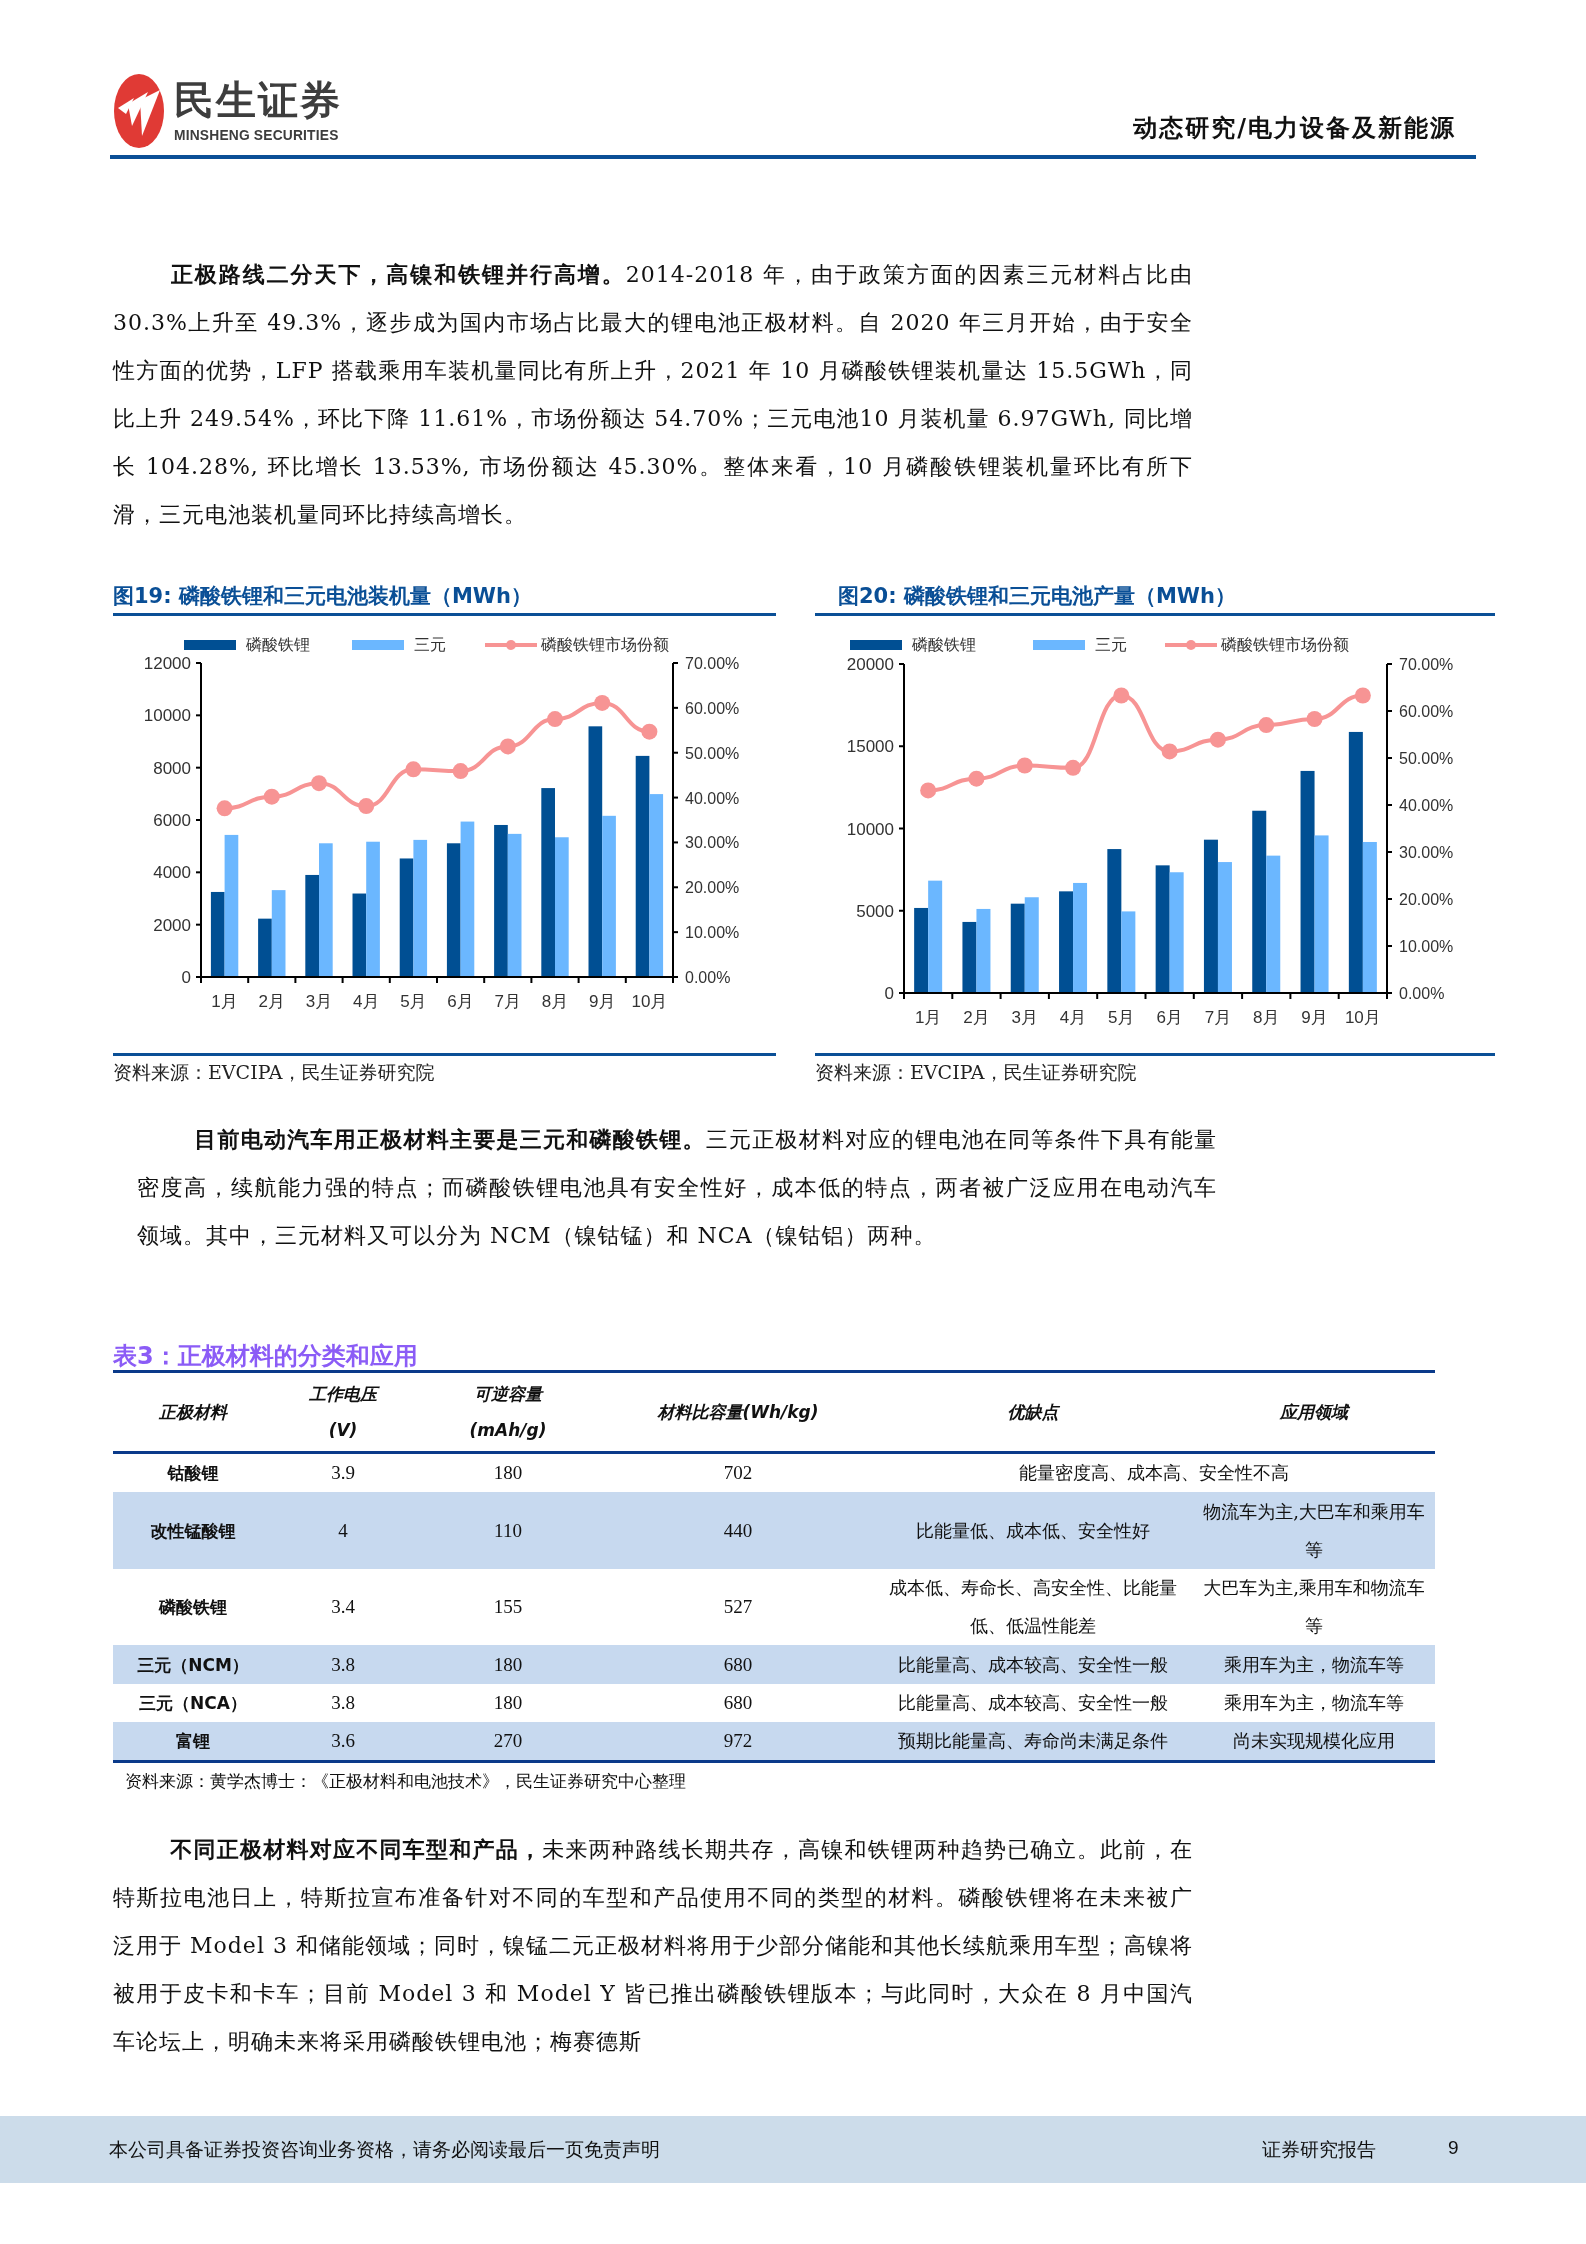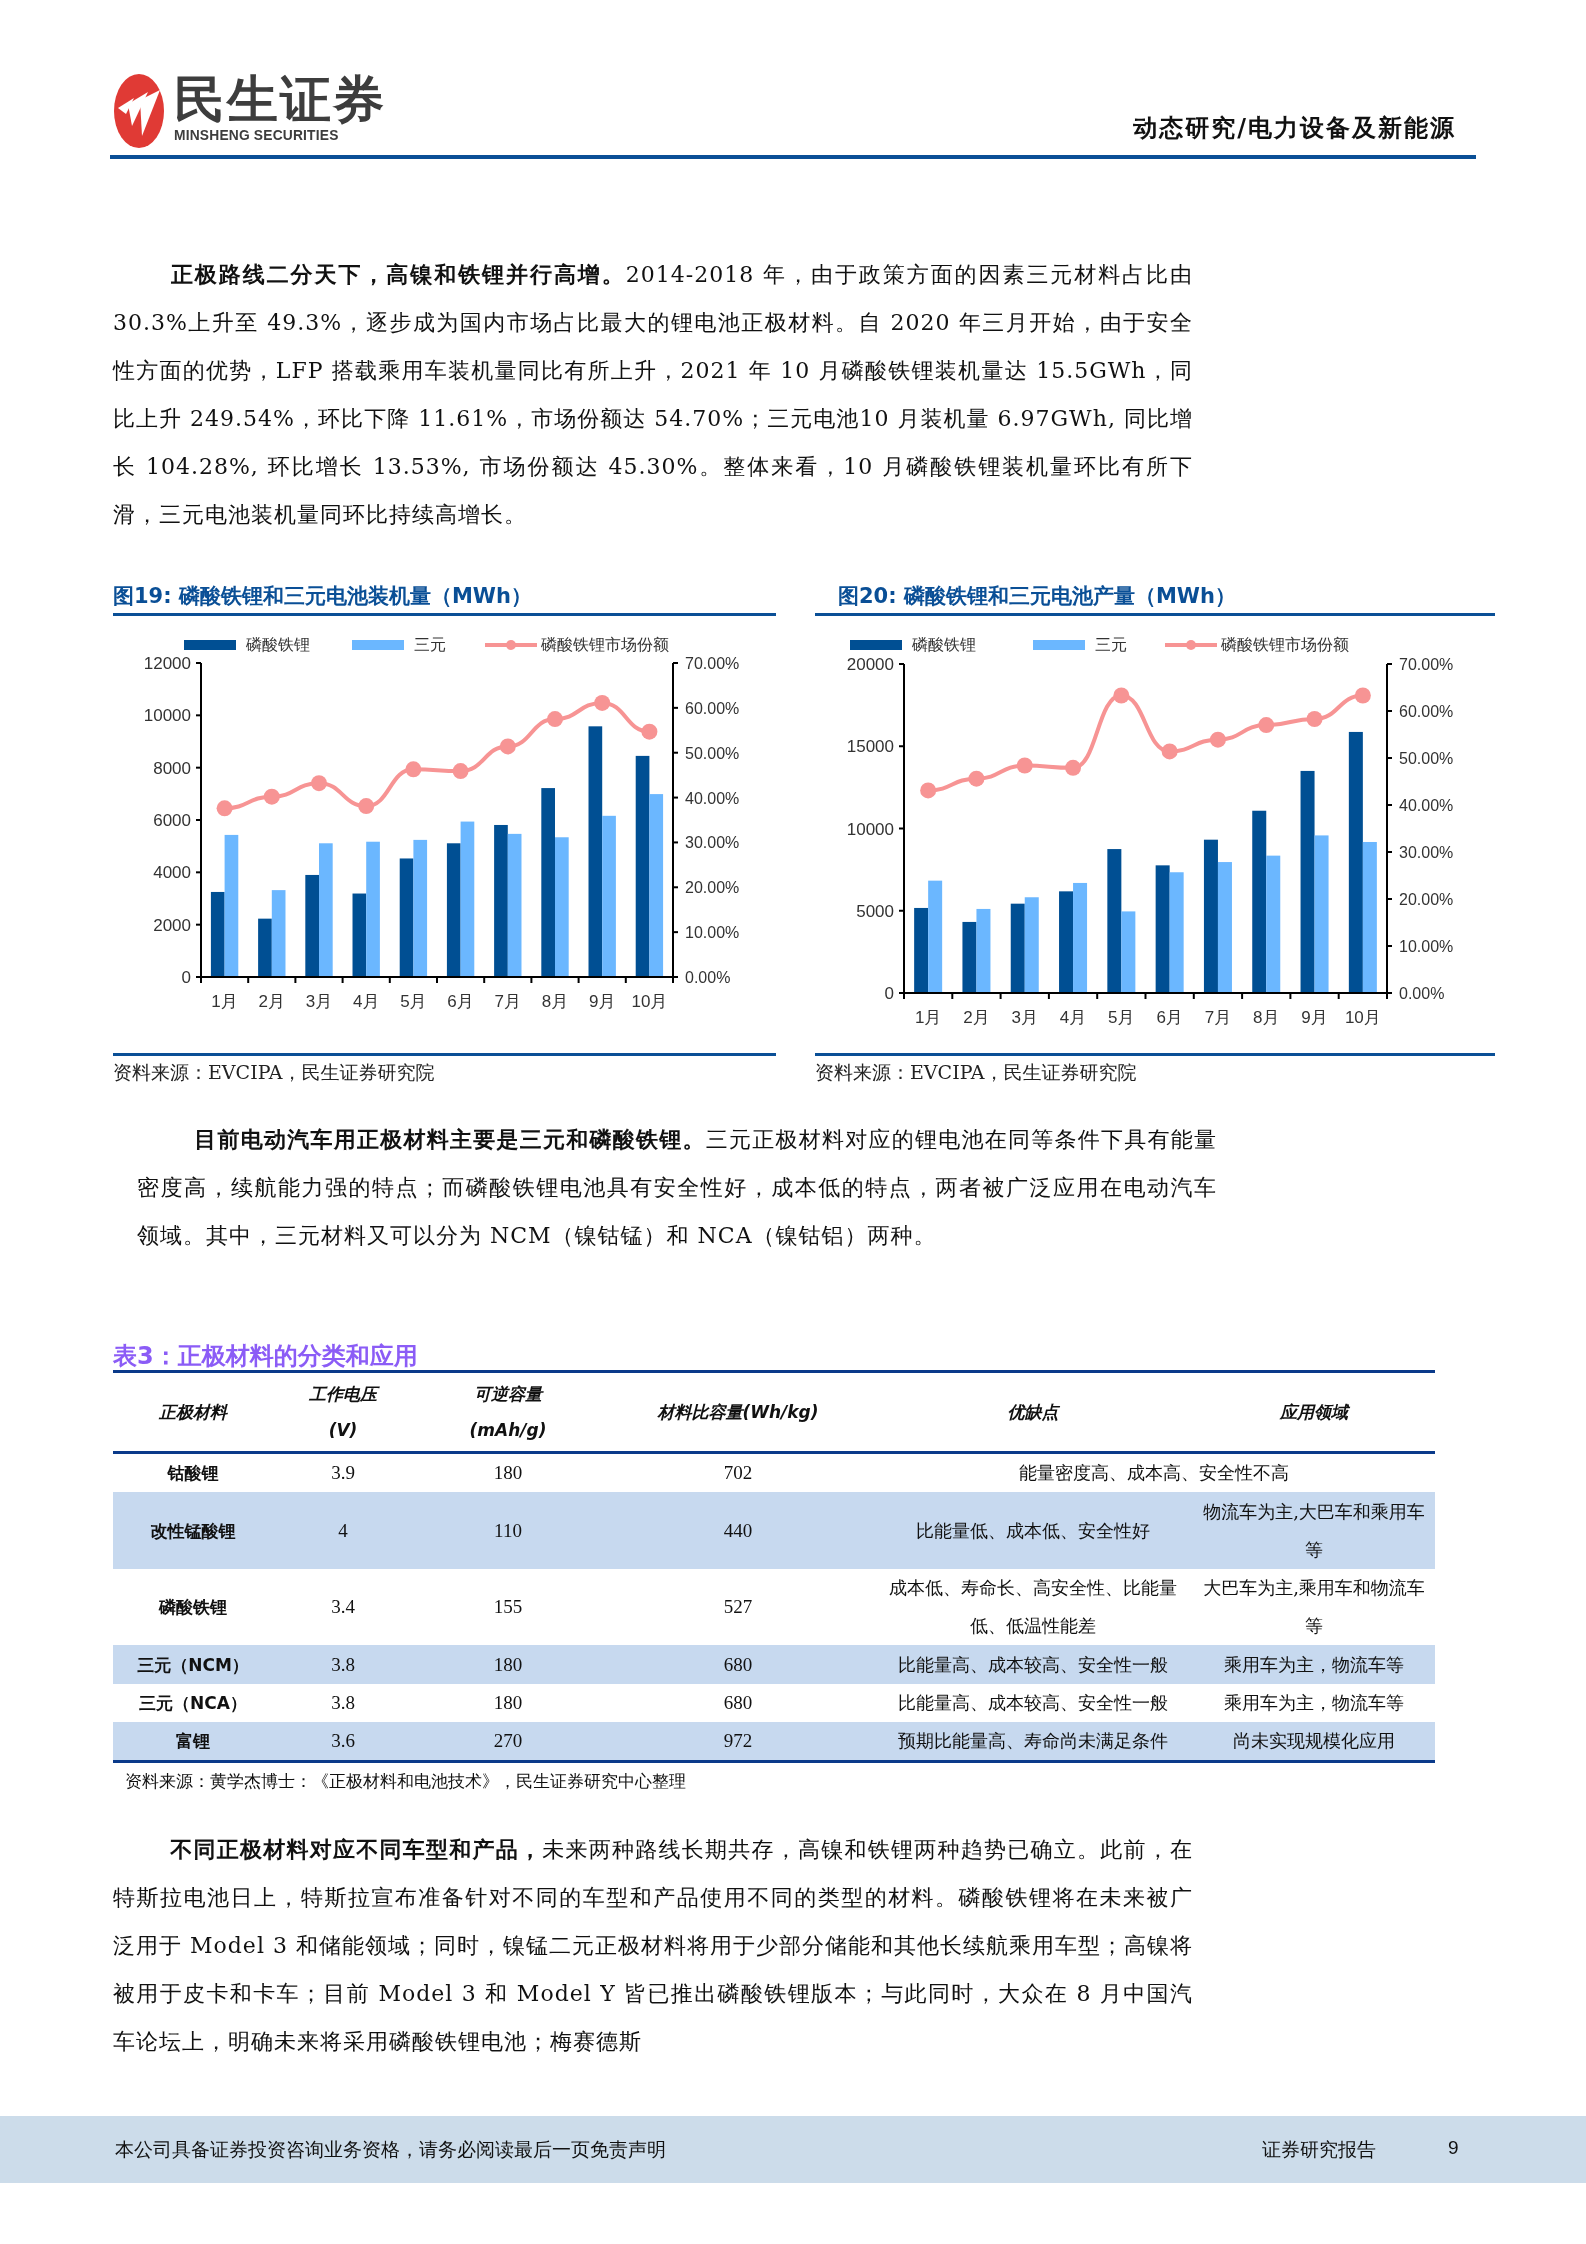--- a/index.html
+++ b/index.html
@@ -1,21 +1,21 @@
 <!DOCTYPE html>
 <html><head>
 <meta charset="utf-8">
 <style>
   html,body{margin:0;padding:0;background:#fff;}
   body{width:1586px;height:2244px;position:relative;overflow:hidden;font-family:"DejaVu Serif","Liberation Serif",serif;color:#111;}
   .abs{position:absolute;}
   
   .logo{left:114px;top:74px;width:280px;height:74px;}
   .logo-circle{position:absolute;left:0;top:0;width:50px;height:74px;border-radius:50%;background:#e03a35;}
-  .logo-cn{position:absolute;left:60px;top:2px;font-family:"DejaVu Sans","Liberation Sans",sans-serif;font-weight:bold;font-size:51px;letter-spacing:2px;color:#3d3d3d;line-height:48px;}
+  .logo-cn{position:absolute;left:60px;top:2px;font-family:"DejaVu Sans","Liberation Sans",sans-serif;font-weight:bold;font-size:40px;letter-spacing:2px;color:#3d3d3d;line-height:48px;}
   .logo-en{position:absolute;left:60px;top:52px;font-family:"Liberation Sans","DejaVu Sans",sans-serif;font-weight:bold;font-size:15px;color:#3d3d3d;letter-spacing:0.2px;transform:scaleX(0.92);transform-origin:left;}
   .header-cat{right:130px;top:112px;font-size:24px;font-weight:bold;letter-spacing:2px;font-family:"DejaVu Sans","Liberation Sans",sans-serif;}
   .header-rule{left:110px;top:155px;width:1366px;height:4px;background:#0a4f96;}
   
   .para{left:113px;width:1080px;font-size:22px;line-height:48px;text-align:justify;letter-spacing:1px;}
   .para .lead{font-weight:bold;font-family:"DejaVu Sans","Liberation Sans",sans-serif;}
   .para .indent{display:inline-block;width:57px;}
   
   .fig-title{font-size:21px;font-weight:bold;color:#0a4f96;font-family:"DejaVu Sans","Liberation Sans",sans-serif;}
   .fig-rule{height:3px;background:#0a4f96;}
@@ -29,21 +29,21 @@
   table.t3 tbody tr:last-child{border-bottom:3px solid #0a3a8a;}
   table.t3 th{font-weight:bold;font-family:"DejaVu Sans","Liberation Sans",sans-serif;font-size:17px;height:78px;line-height:36px;text-align:center;padding:0;font-style:italic;}
   table.t3 td{text-align:center;padding:0 4px;line-height:38px;}
   table.t3 td.mat{font-weight:bold;font-family:"DejaVu Sans","Liberation Sans",sans-serif;font-size:17px;}
   table.t3 td.num{font-family:"Liberation Serif","DejaVu Serif",serif;font-size:19px;}
   table.t3 tr.shade{background:#c7d9ef;}
   table.t3 td.wrap{white-space:normal;}
   .tbl-source{left:125px;top:1770px;font-size:17px;}
   
   .footer{left:0;top:2116px;width:1586px;height:67px;background:#ccdcea;}
-  .footer-left{left:115px;top:2137px;font-size:19px;font-family:Liberation Serif, serif;}
+  .footer-left{left:109px;top:2137px;font-size:19px;font-family:Liberation Serif, serif;}
   .footer-right{left:1262px;top:2137px;font-size:19px;font-family:"DejaVu Sans","Liberation Sans",sans-serif;}
   .footer-page{left:1448px;top:2137px;font-size:19px;font-family:"Liberation Sans","DejaVu Sans",sans-serif;}
 </style>
 </head>
 <body>
 
 <div class="abs logo">
   <div class="logo-circle">
     <svg width="50" height="74" viewBox="0 0 50 74">
       <path d="M4 34 L20 24 L12 40 Z" fill="#fff"></path>

